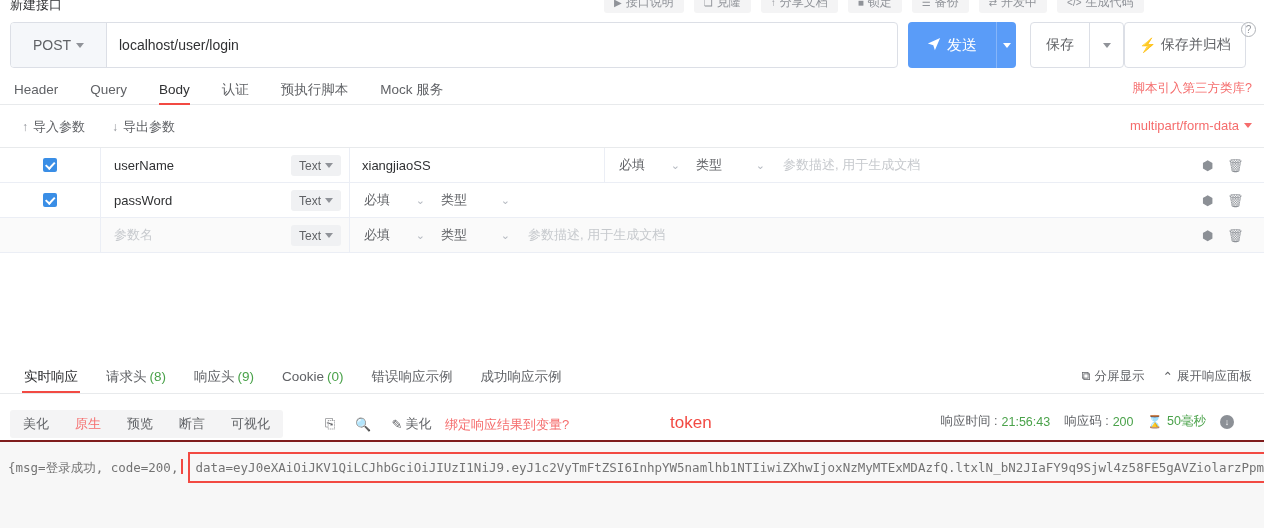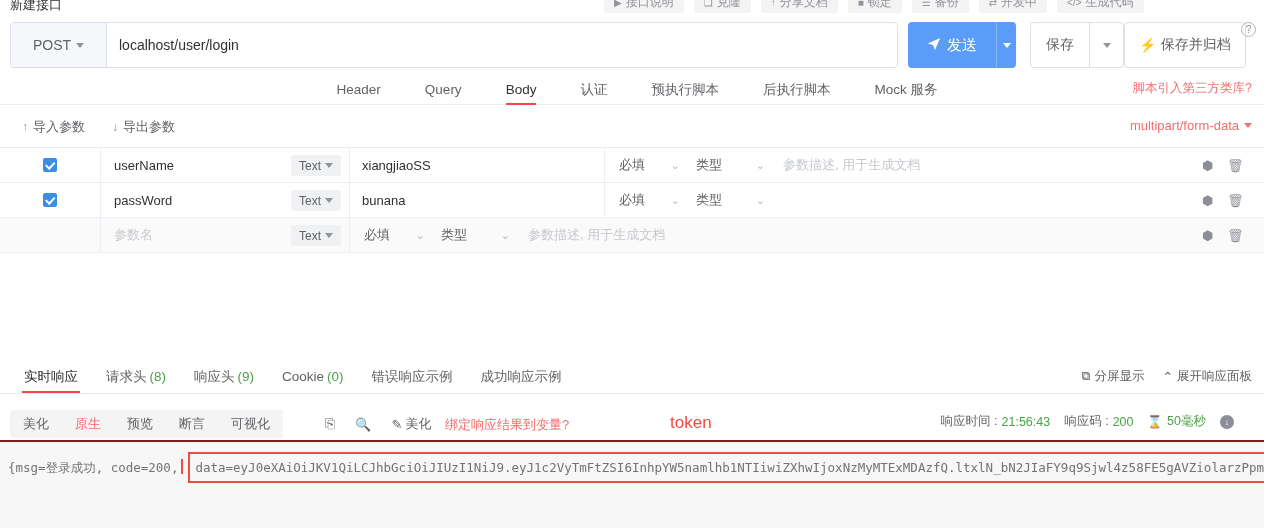--- a/index.html
+++ b/index.html
@@ -95,21 +95,21 @@
     width: 15px; height: 15px; border: 1px solid #b0b3b8; border-radius: 50%;
     font-size: 10px; color: #909399;
     display: flex; align-items: center; justify-content: center; cursor: pointer;
   }
 
   
   .reqtabs {
     position: absolute; top: 74px; left: 0; width: 1264px; height: 31px;
     border-bottom: 1px solid #e8eaec;
   }
-  .reqtabs-inner { display: flex; align-items: center; height: 31px; padding-left: 10px; gap: 16px; justify-content: center; }
+  .reqtabs-inner { display: flex; align-items: center; height: 31px; gap: 4px; }
   .rtab {
     height: 31px; padding: 0 14px; display: flex; align-items: center;
     font-size: 13.5px; color: #606266; cursor: pointer; position: relative;
   }
   .rtab.active { color: #303133; }
   .rtab.active::after {
     content: ""; position: absolute; left: 14px; right: 14px; bottom: 0;
     height: 2px; background: #f24a43;
   }
   .script-link {
@@ -332,21 +332,20 @@
     <div class="help-q">?</div>
   </div>
 
   <div class="reqtabs">
     <div class="reqtabs-inner">
       <div class="rtab">Header</div>
       <div class="rtab">Query</div>
       <div class="rtab active">Body</div>
       <div class="rtab">认证</div>
       <div class="rtab">预执行脚本</div>
-      <div class="rtab">后执行脚本</div>
       <div class="rtab">Mock 服务</div>
     </div>
     <div class="script-link">脚本引入第三方类库?</div>
   </div>
 
   <div class="ptoolbar">
     <div class="pt-item pt-import">
       <span class="arrow-up">↑</span>
       <span>导入参数</span>
     </div>
@@ -395,21 +394,20 @@
       <div class="cell c-check">
         <span class="chk"></span>
       </div>
       <div class="cell c-name">
         <span>passWord</span>
         <span class="type-pill">
           <span>Text</span>
           <span class="caret-d"></span>
         </span>
       </div>
-      <div class="cell c-val">bunana</div>
       <div class="cell c-req">
         <span>必填</span>
         <span class="chev">⌄</span>
       </div>
       <div class="cell c-type2">
         <span>类型</span>
         <span class="chev">⌄</span>
       </div>
       <div class="cell c-desc">
         <span class="ph"></span>

